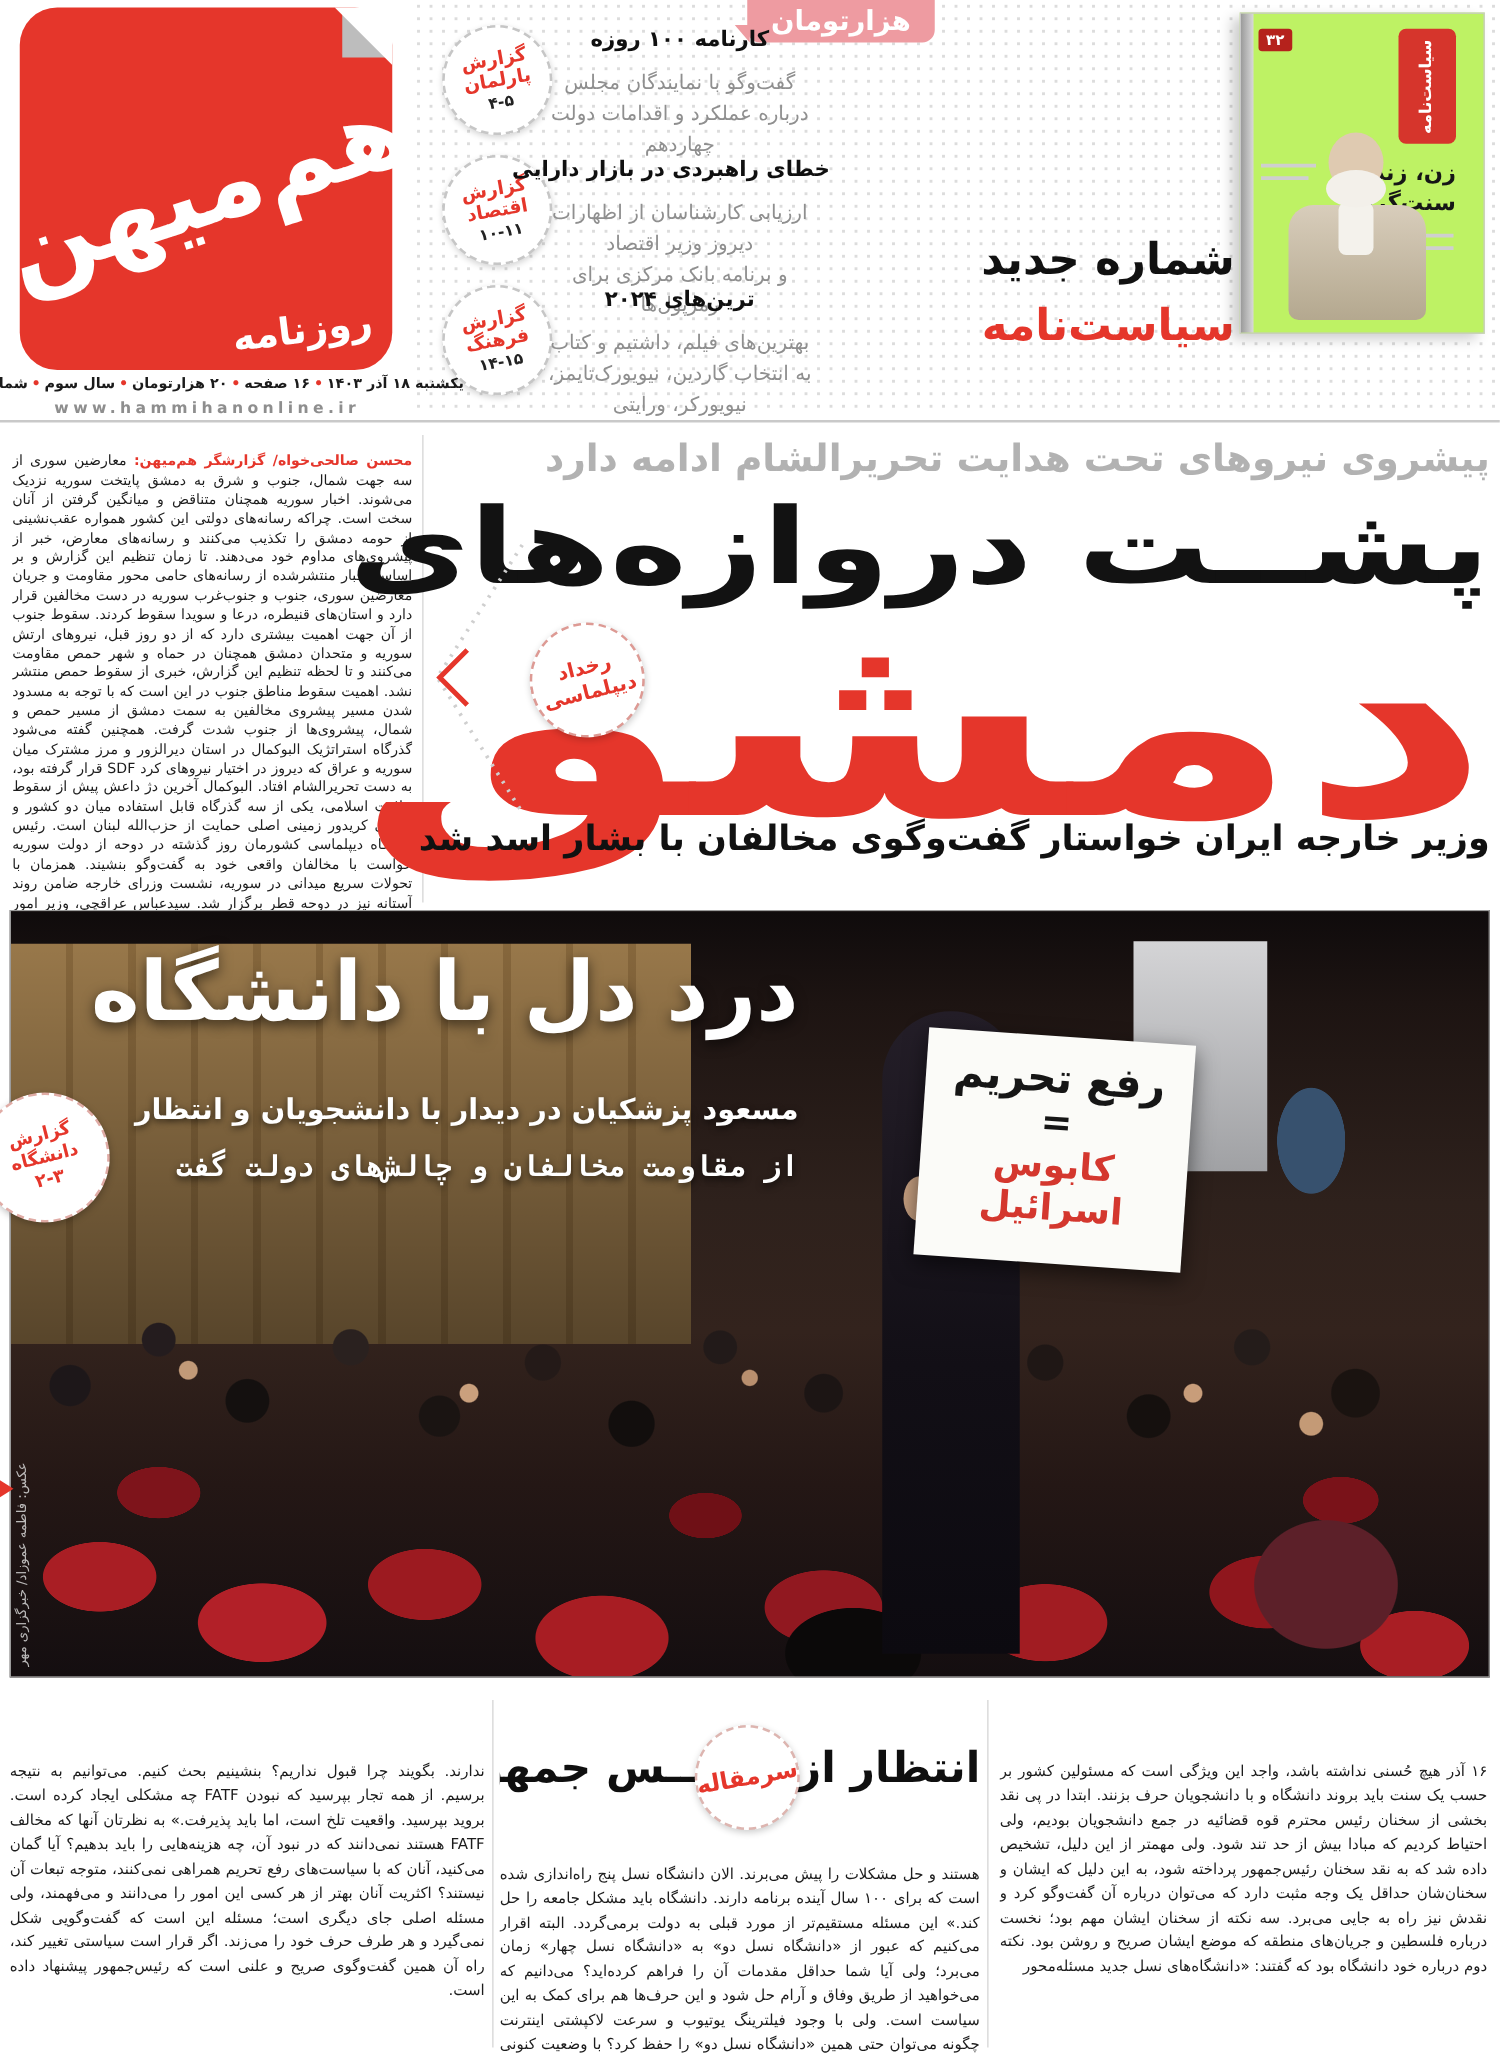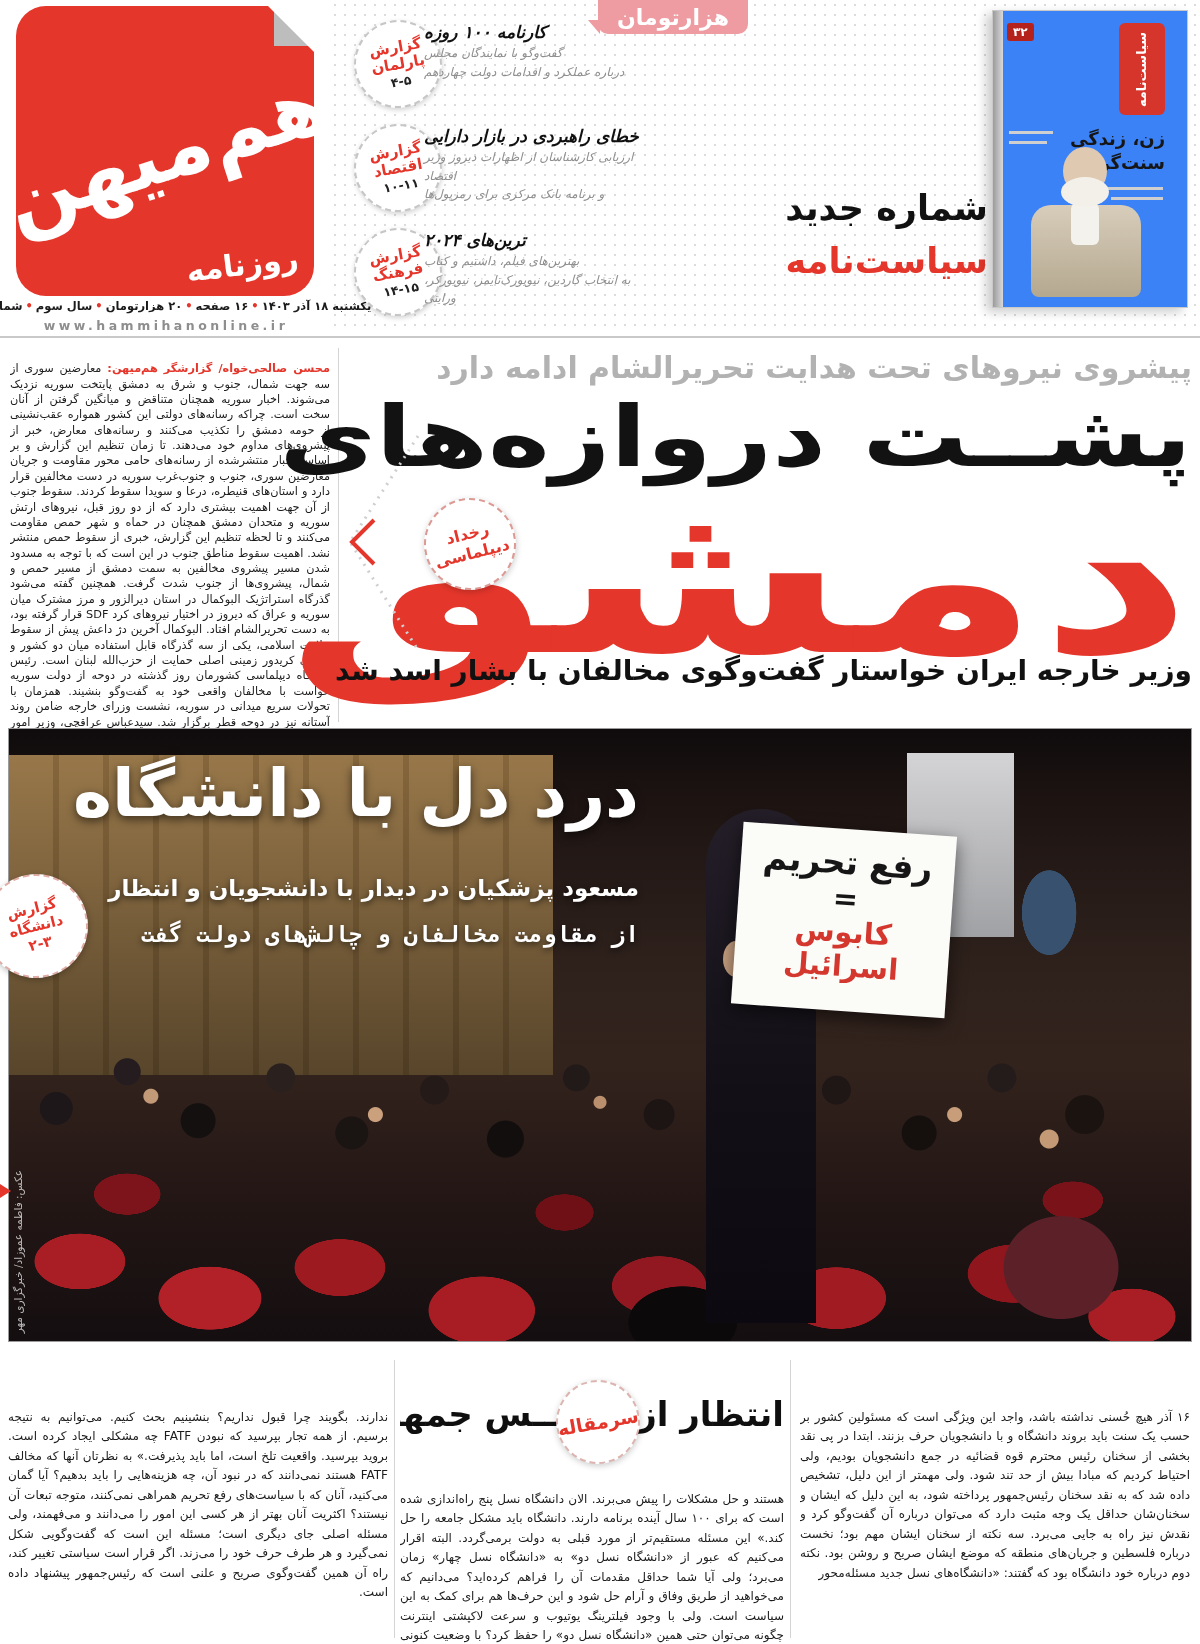--- a/index.html
+++ b/index.html
@@ -30,29 +30,29 @@
   .ribbon::after{content:"";position:absolute;left:-10px;bottom:0;border-top:14px solid #ee9ba1;border-left:12px solid transparent;}
 
   
   .teaser{position:absolute;left:342px;width:322px;height:98px;}
   .t1{top:16px;} .t2{top:120px;} .t3{top:224px;}
   .t-badge{position:absolute;left:12px;top:4px;width:88px;height:88px;border-radius:50%;background:#fff;
     border:2px dashed #c6c6c6;box-shadow:0 2px 5px rgba(0,0,0,.18);transform:rotate(-10deg);
     display:flex;flex-direction:column;align-items:center;justify-content:center;line-height:1.15;}
   .t-badge .b-red{color:#e5362b;font-weight:bold;font-size:15px;}
   .t-badge .b-pg{color:#222;font-weight:bold;font-size:12.5px;margin-top:2px;}
-  .t-text{position:absolute;right:0;top:6px;width:240px;text-align:left;font-style:italic;}
+  .t-text{position:absolute;right:0;top:6px;width:240px;text-align:center;}
   .t-title{font-size:17px;font-weight:bold;color:#101010;white-space:nowrap;}
-  .t-sub{margin-top:2px;font-size:12px;color:#8f8f8f;line-height:1.55;white-space:pre-line;}
+  .t-sub{margin-top:12px;font-size:16px;color:#8f8f8f;line-height:1.55;white-space:pre-line;}
 
   
   .mag-text{position:absolute;left:766px;top:182px;width:222px;text-align:right;
     font-size:35px;font-weight:bold;line-height:1.5;color:#111;}
   .mag-red{color:#e5362b;}
-  .book{position:absolute;left:992px;top:10px;width:196px;height:298px;background:#3b82f6;
+  .book{position:absolute;left:992px;top:10px;width:196px;height:257px;background:#bef264;
     border:1px solid #c9c9c9;box-shadow:-6px 4px 10px rgba(0,0,0,.2);}
   .bk-spine{position:absolute;left:0;top:0;width:10px;height:100%;background:linear-gradient(90deg,#9b9b9b,#d9d9d9);}
   .bk-masthead{position:absolute;right:22px;top:12px;width:46px;height:92px;background:#d6352c;border-radius:6px;
     display:flex;align-items:center;justify-content:center;}
   .bk-masthead span{transform:rotate(-90deg);color:#fff;font-size:13px;font-weight:bold;white-space:nowrap;}
   .bk-issue{position:absolute;left:14px;top:12px;background:#b5221c;color:#fff;font-size:12px;font-weight:bold;
     padding:2px 6px;border-radius:3px;}
   .bk-title{position:absolute;right:22px;top:116px;text-align:right;font-size:18px;font-weight:bold;color:#161616;
     line-height:1.35;white-space:pre-line;}
   .bk-bar{position:absolute;height:3px;background:#cfcfcf;}

